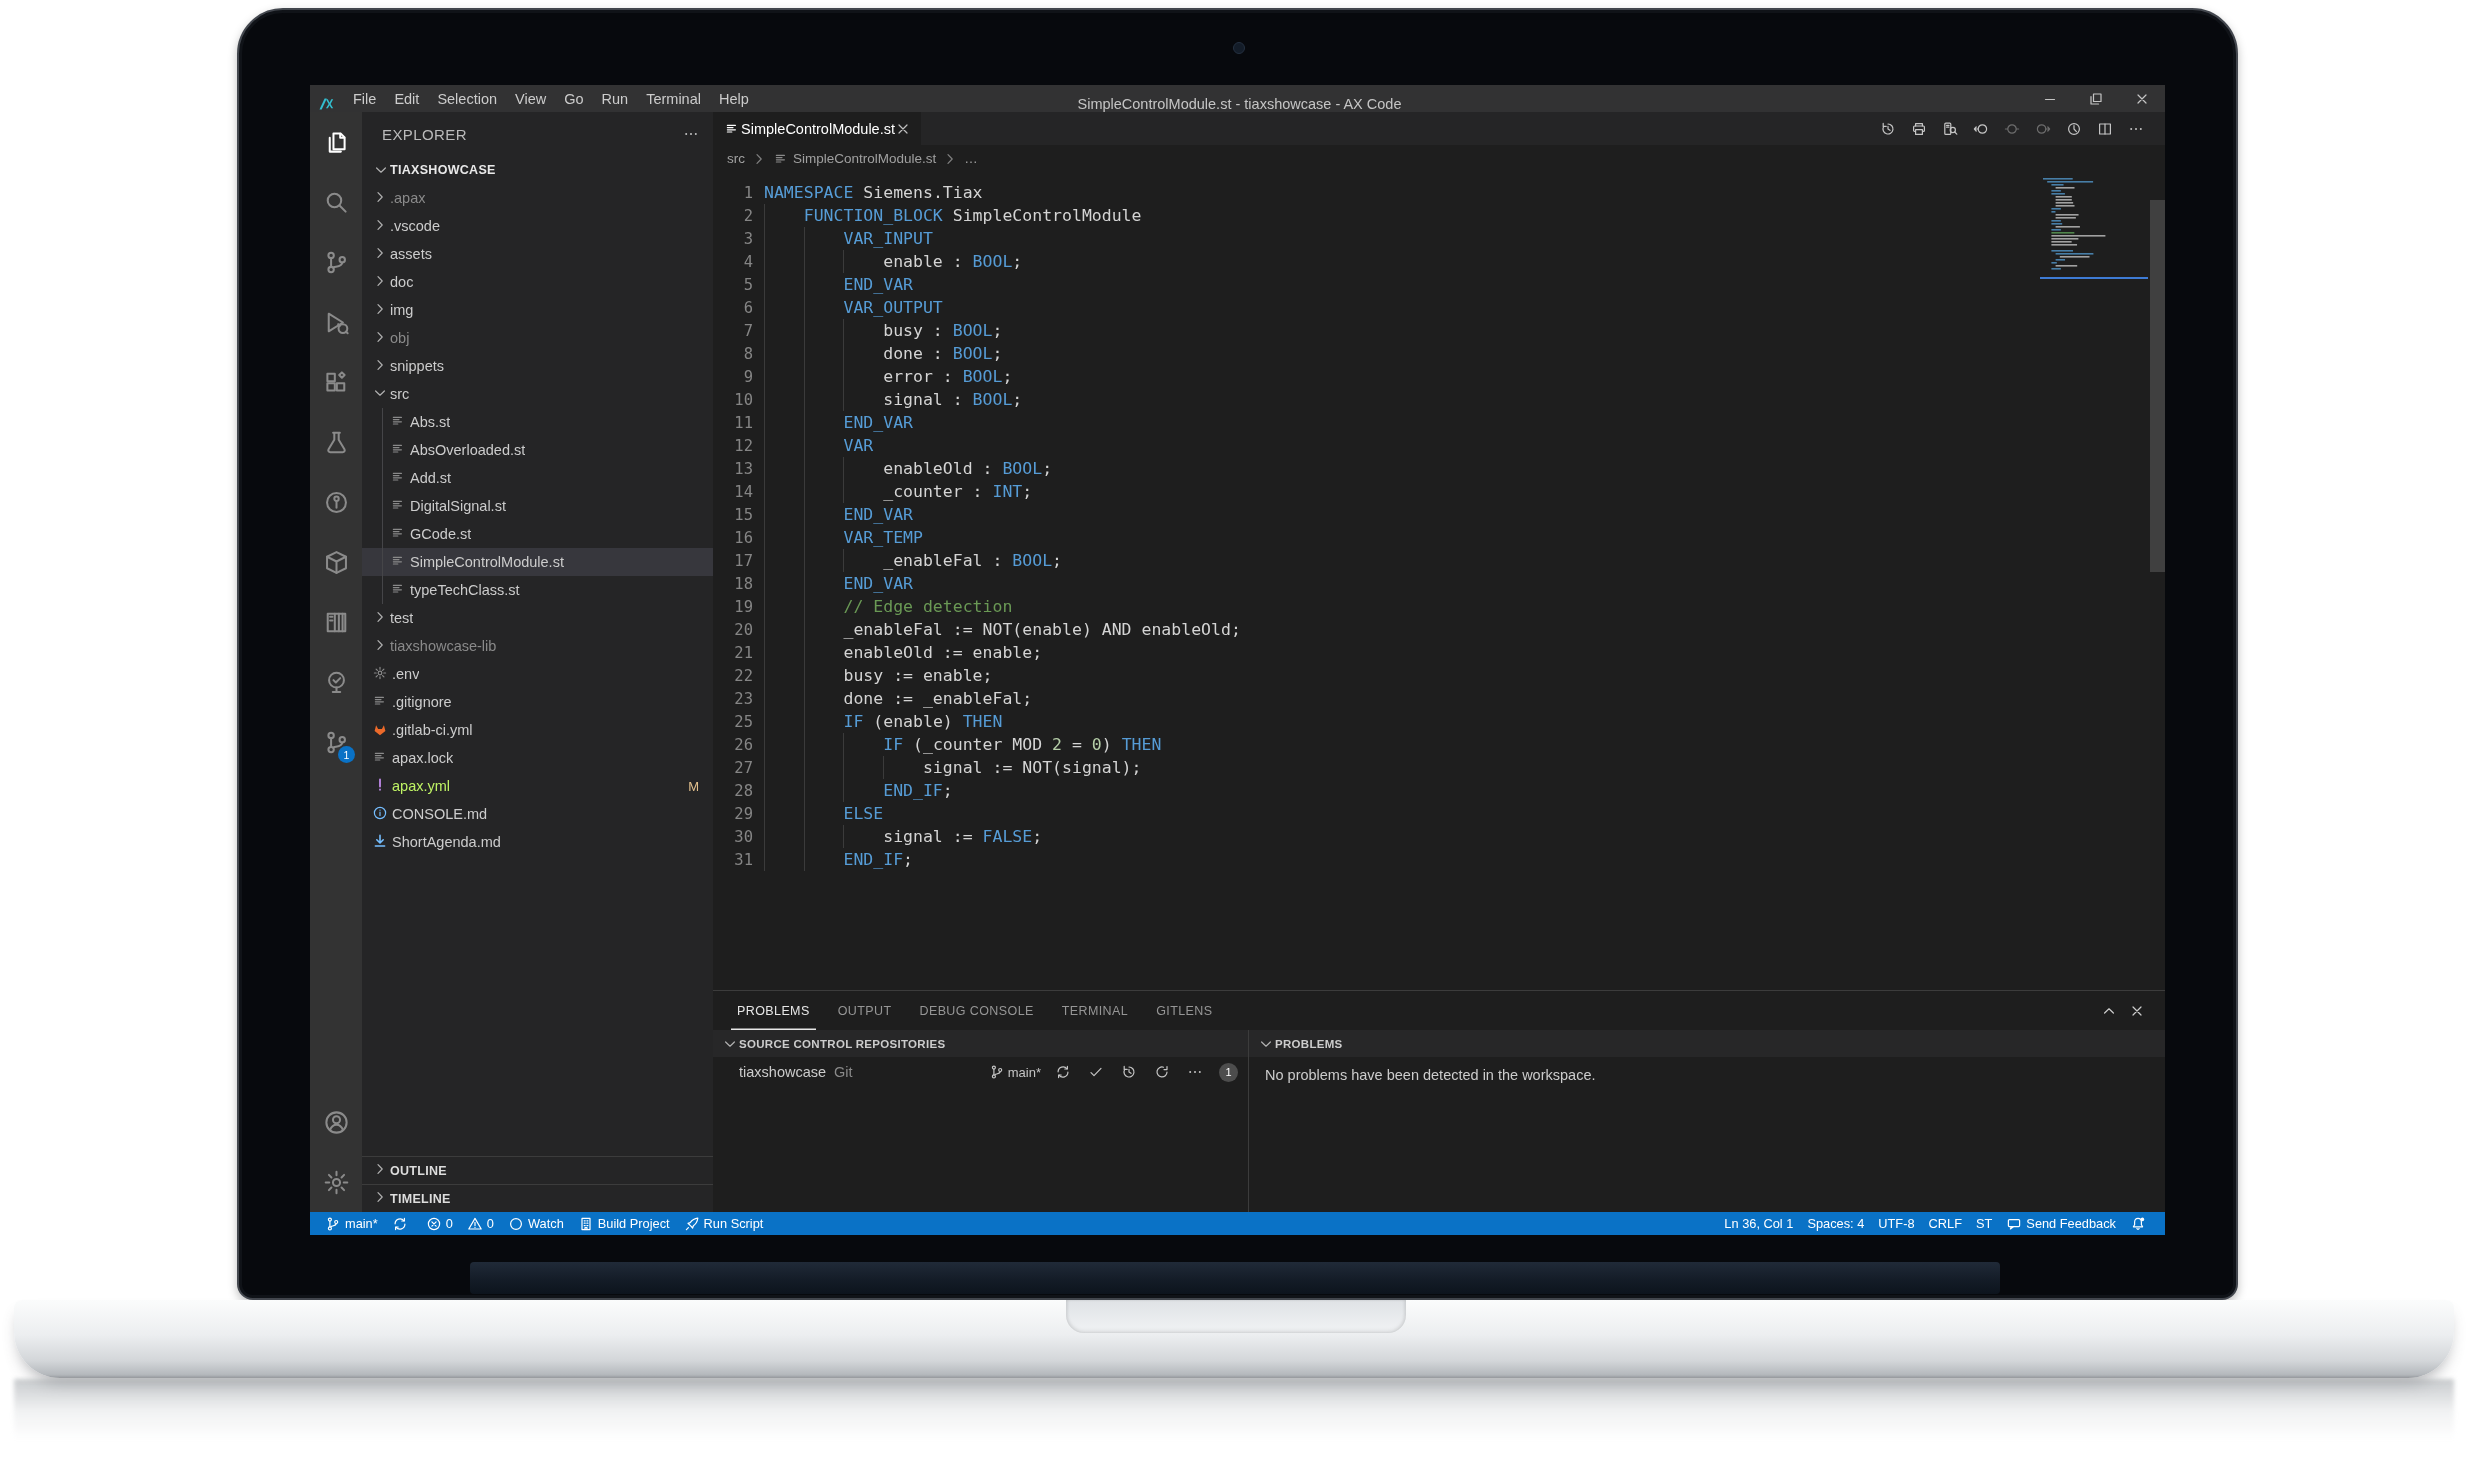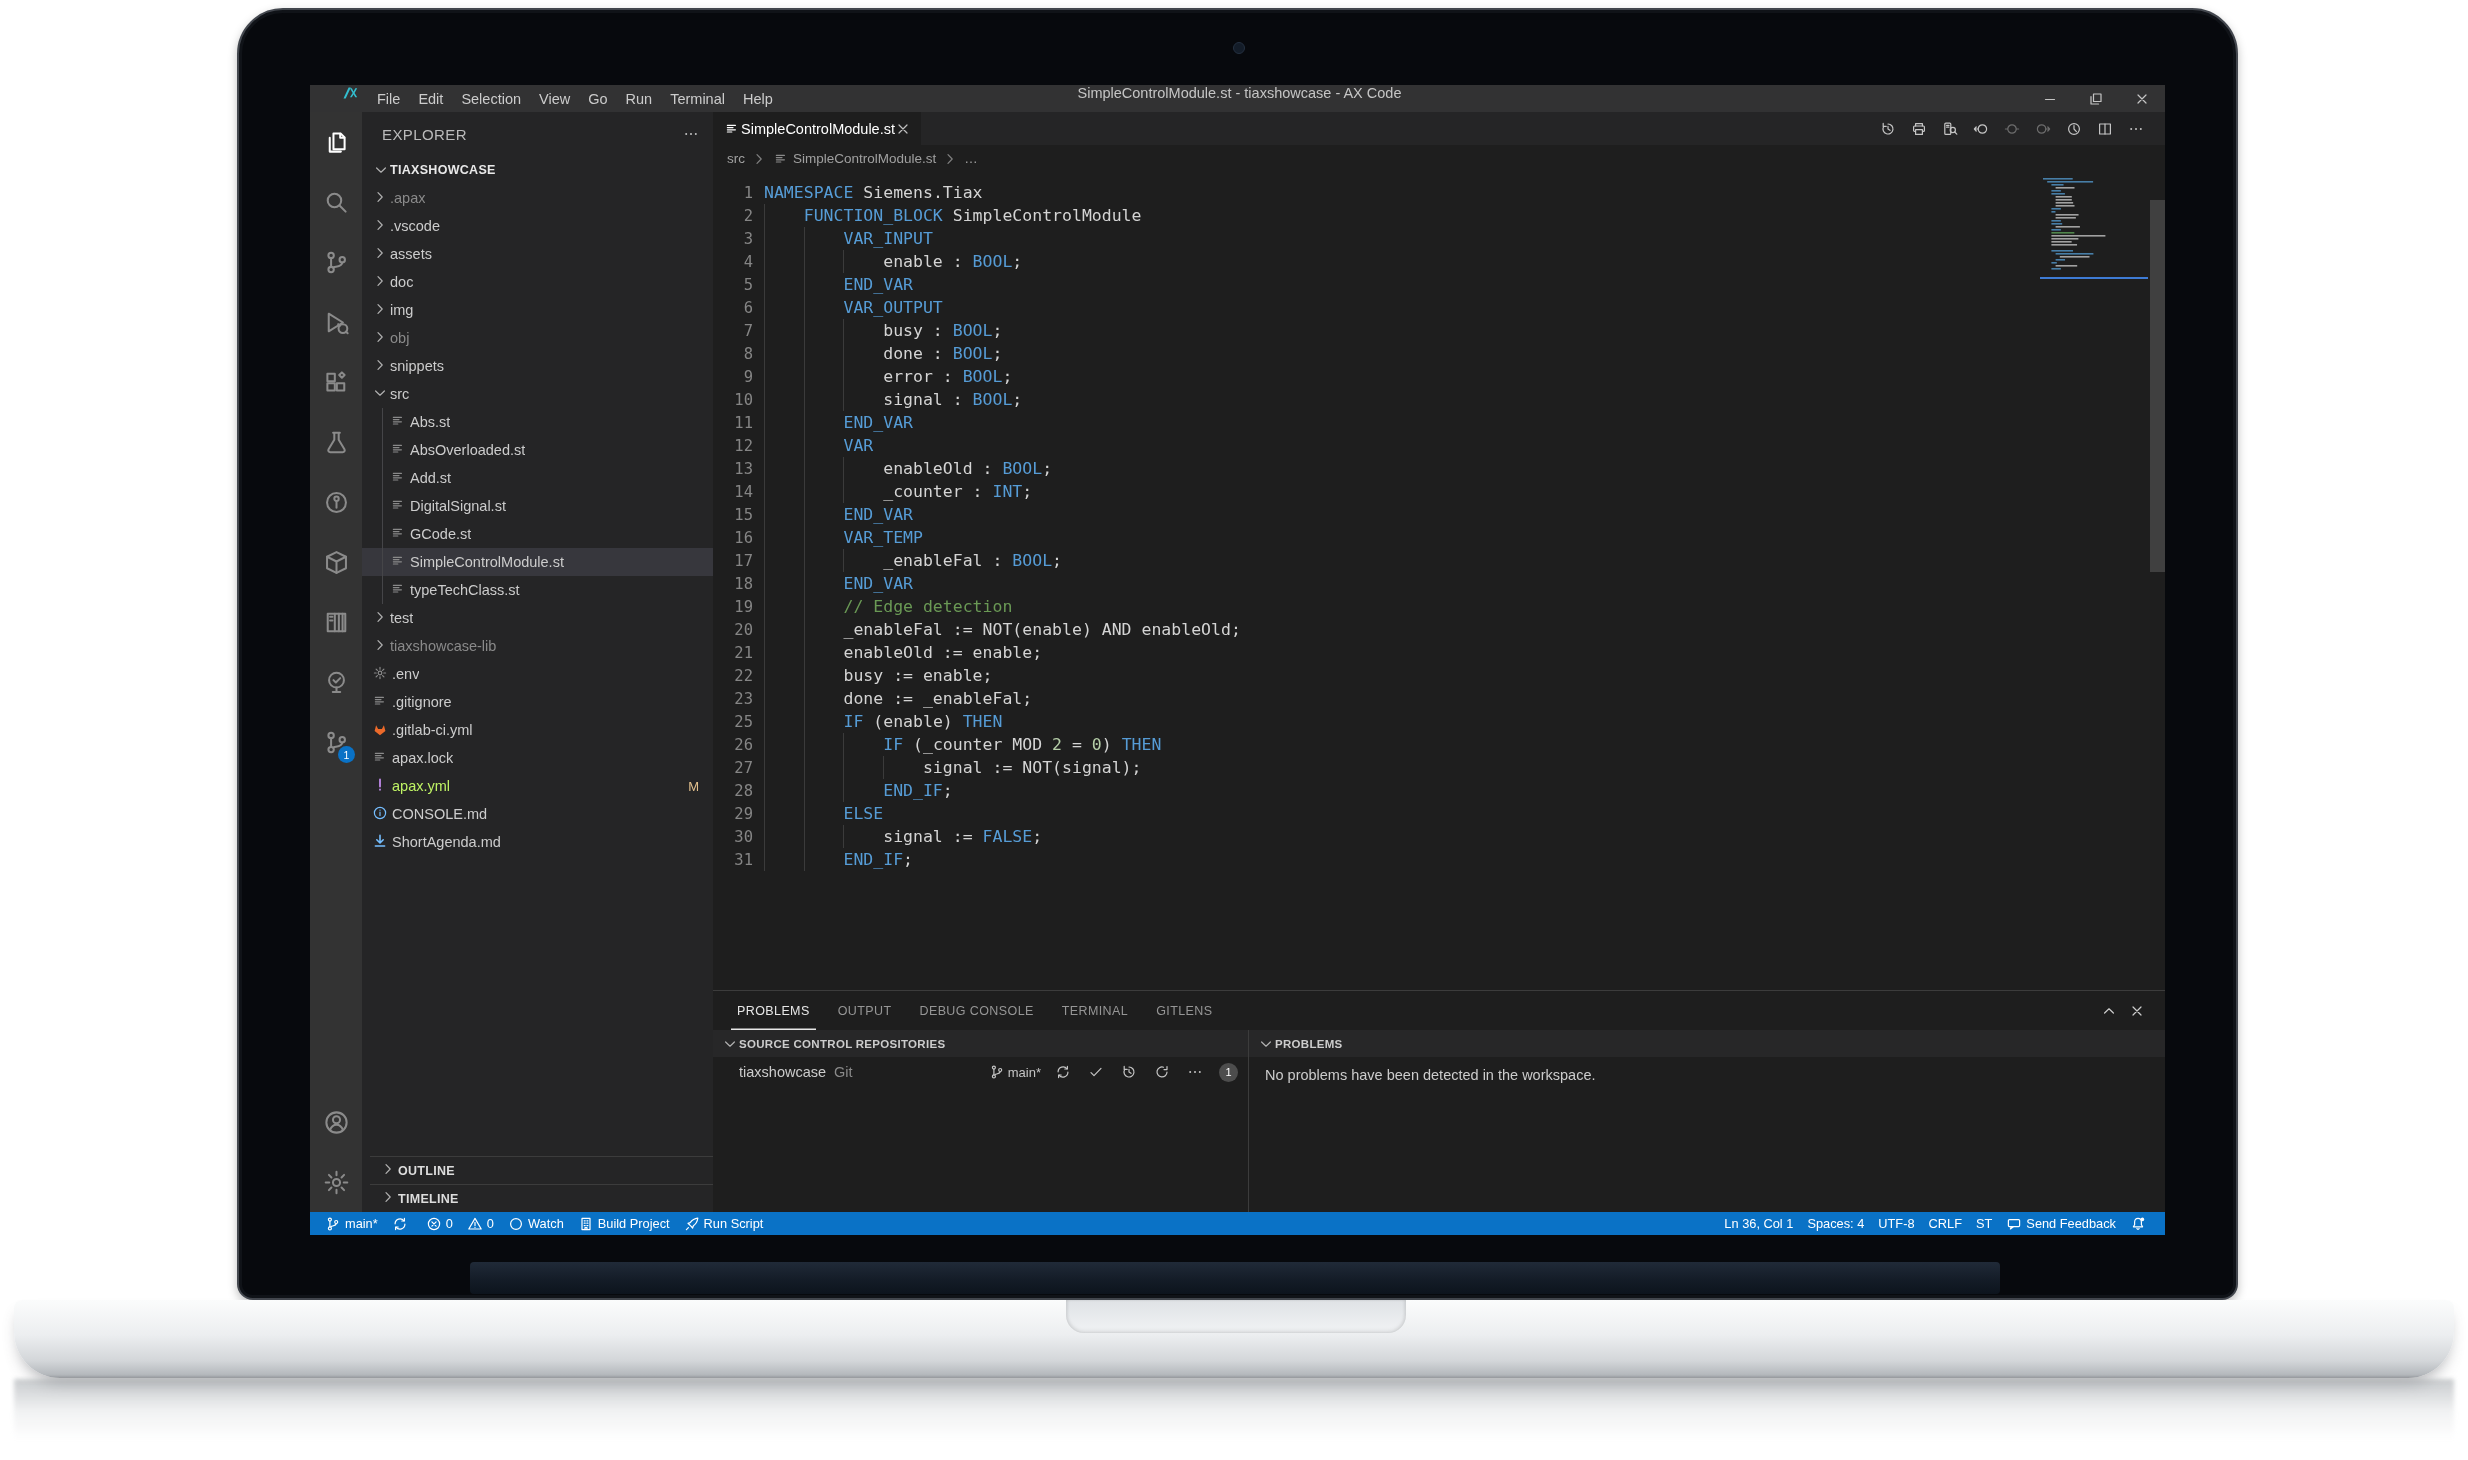--- a/index.html
+++ b/index.html
@@ -25,21 +25,21 @@
   .reflection { position:absolute; left:14px; top:1379px; width:2440px; height:76px;
                 background:linear-gradient(rgba(148,153,158,.5), rgba(190,194,198,.22) 42%, rgba(255,255,255,0) 80%);
                 filter:blur(2px); }
 
   
   .screen { position:absolute; left:310px; top:85px; width:1855px; height:1150px;
             background:#1e1e1e; color:#cccccc; font-size:15px; overflow:hidden; }
 
   
   .titlebar { position:absolute; left:0; top:0; right:0; height:27px; background:#323233;
-              display:flex; align-items:flex-start;padding-left:24px; }
+              display:flex; align-items:flex-end; }
   .logo { width:34px; display:flex; justify-content:center; align-items:center; }
   .menubar { display:flex; height:100%; align-items:center; }
   .menu-item { padding:0 9px; font-size:14.5px; color:#cccccc; cursor:default; }
   .win-title { position:absolute; left:4px; right:0; text-align:center; font-size:14.5px; color:#c5c5c5; pointer-events:none; }
   .win-controls { margin-left:auto; display:flex; height:100%; z-index:2; }
   .win-btn { width:46px; height:100%; display:flex; align-items:center; justify-content:center; color:#c5c5c5; }
 
   
   .main { position:absolute; left:0; top:27px; right:0; bottom:23px; display:flex; }
 
@@ -60,21 +60,21 @@
   .sb-more { margin-left:auto; color:#c5c5c5; }
   .row { height:28px; display:flex; align-items:center; font-size:14.5px; color:#cccccc; padding-left:10px; position:relative; }
   .row .chev { width:18px; color:#b0b0b0; flex:none; }
   .row .ficon { width:20px; flex:none; }
   .root-row { font-weight:bold; font-size:12.5px; color:#e9e9e9; letter-spacing:.3px; }
   .tree-row.dim > .lbl { color:#8a8a8a; }
   .tree-row.selected { background:#37373d; }
   .tree-row .lbl { white-space:nowrap; overflow:hidden; }
   .tree-row .fbadge { margin-left:auto; margin-right:14px; font-size:13px; }
   .indent-guide { width:11px; align-self:stretch; border-right:1px solid #454548; margin-right:7px; flex:none; }
-  .sb-sections { position:absolute; left:8px; right:0; bottom:0;margin-top:24px; }
+  .sb-sections { position:absolute; left:0; right:0; bottom:0;margin-top:24px; }
   .sb-section { height:28px; display:flex; align-items:center; border-top:1px solid #3c3c3c;
                 font-weight:bold; font-size:12.5px; color:#dddddd; padding-left:10px; letter-spacing:.3px; }
   .sb-section .chev { width:18px; color:#b0b0b0; }
 
   
   .editor-col { flex:1; display:flex; flex-direction:column; min-width:0; }
   .tabbar { height:33px; background:#252526; display:flex; align-items:stretch; flex:none; }
   .tab { width:208px; background:#1e1e1e; display:flex; align-items:center; padding:0 10px; color:#ffffff; font-size:14.5px; }
   .tab .ficon { width:22px; }
   .tab .tab-close { margin-left:auto; color:#c0c0c0; }

